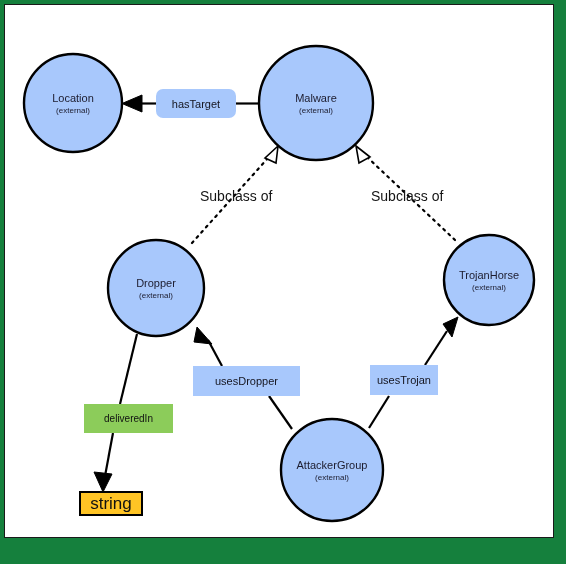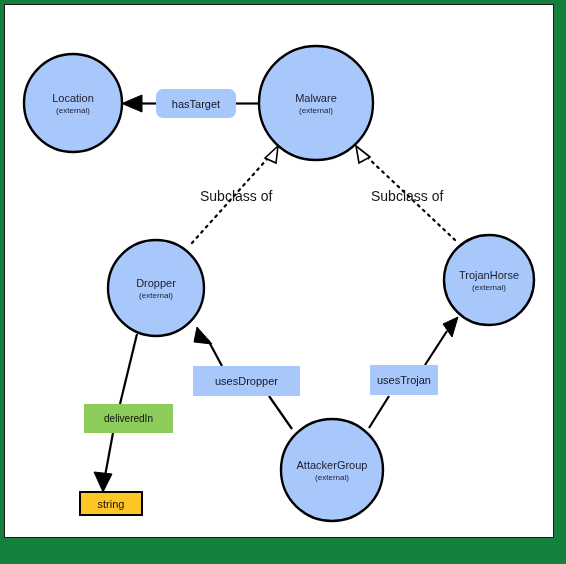--- a/index.html
+++ b/index.html
@@ -87,21 +87,21 @@
     align-items: center;
     justify-content: center;
     white-space: nowrap;
     box-sizing: border-box;
   }
   .datatype-box {
     position: absolute;
     background: #ffc425;
     border: 2px solid #000000;
     color: #111111;
-    font-size: 11px;
+    font-size: 17px;
     font-family: "Liberation Sans", sans-serif;
     display: flex;
     align-items: center;
     justify-content: center;
     white-space: nowrap;
     box-sizing: border-box;
   }
   .literal-box {
     position: absolute;
     background: #8ccc5a;

